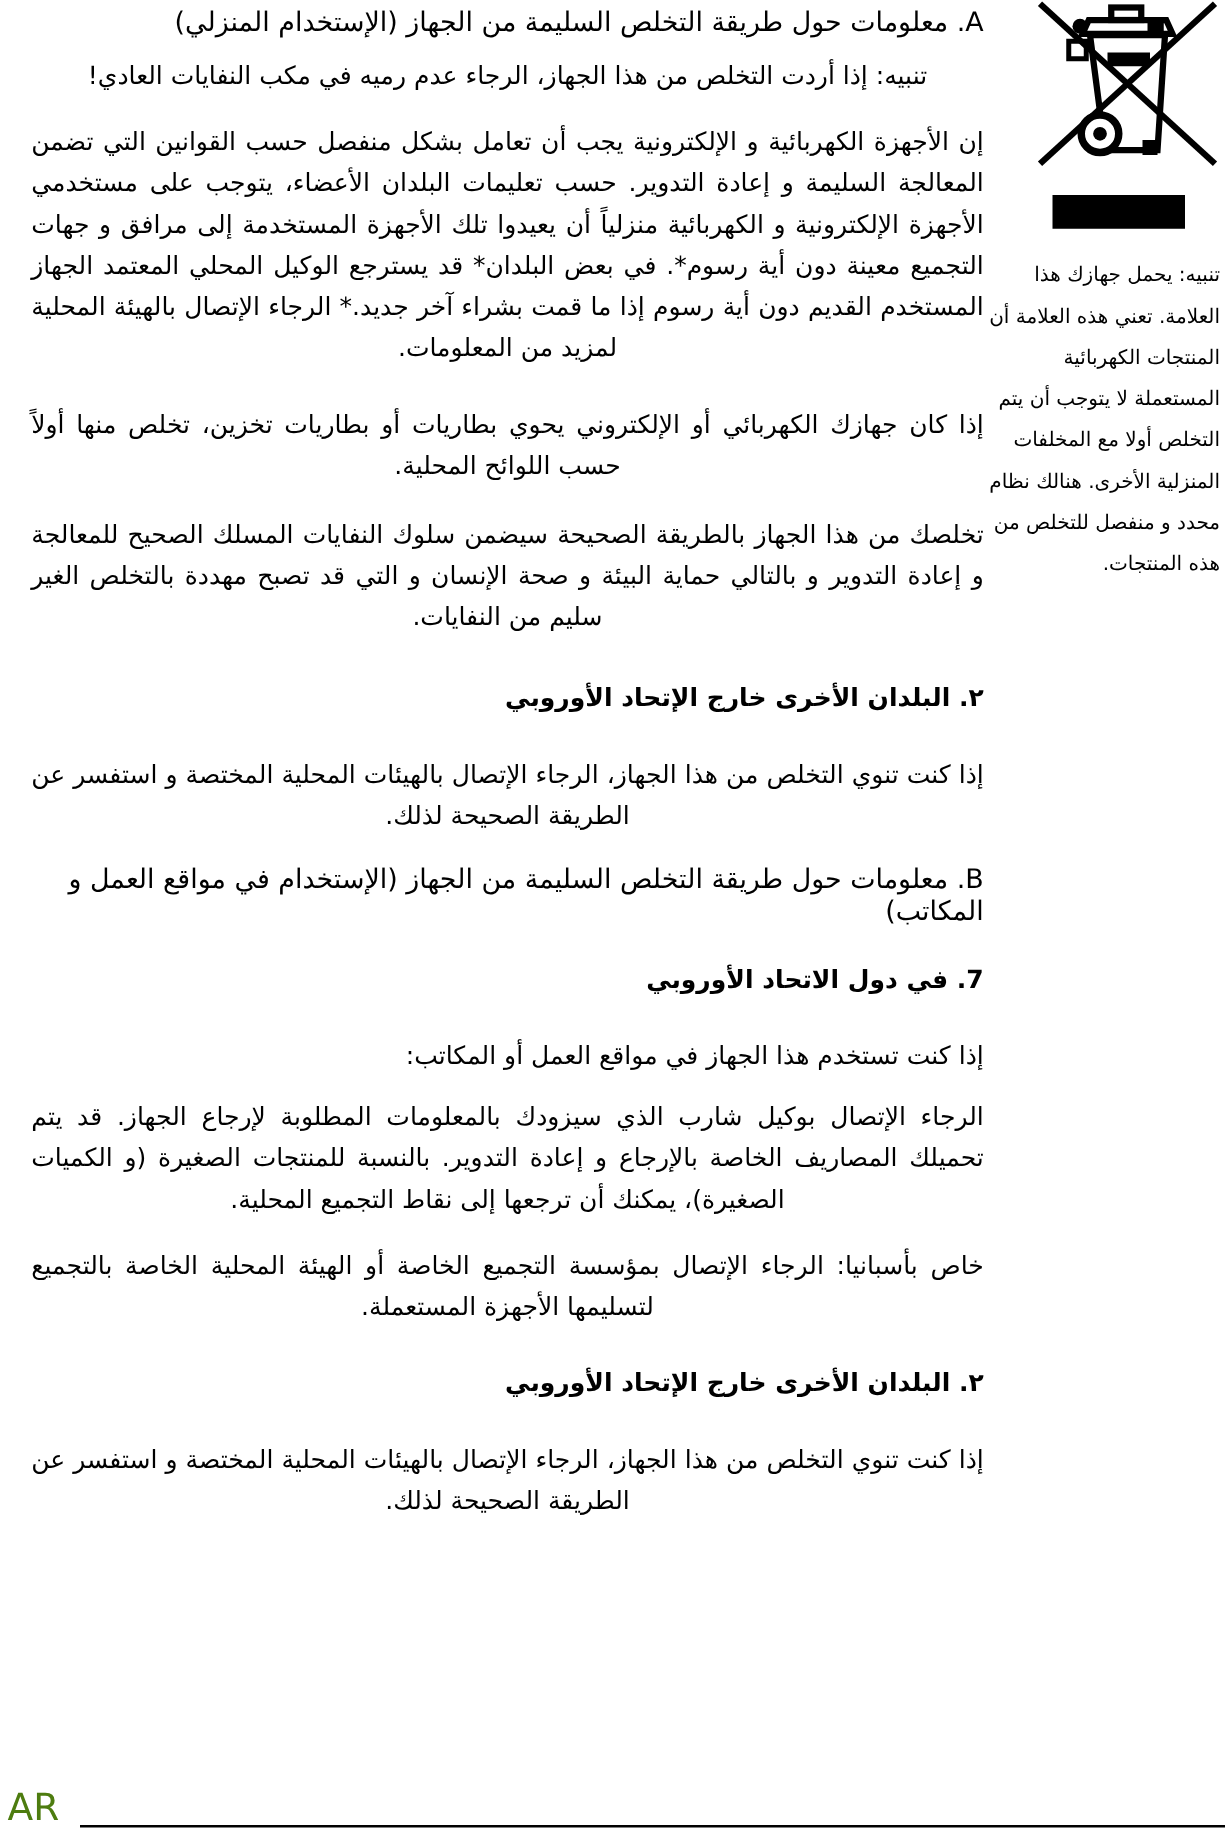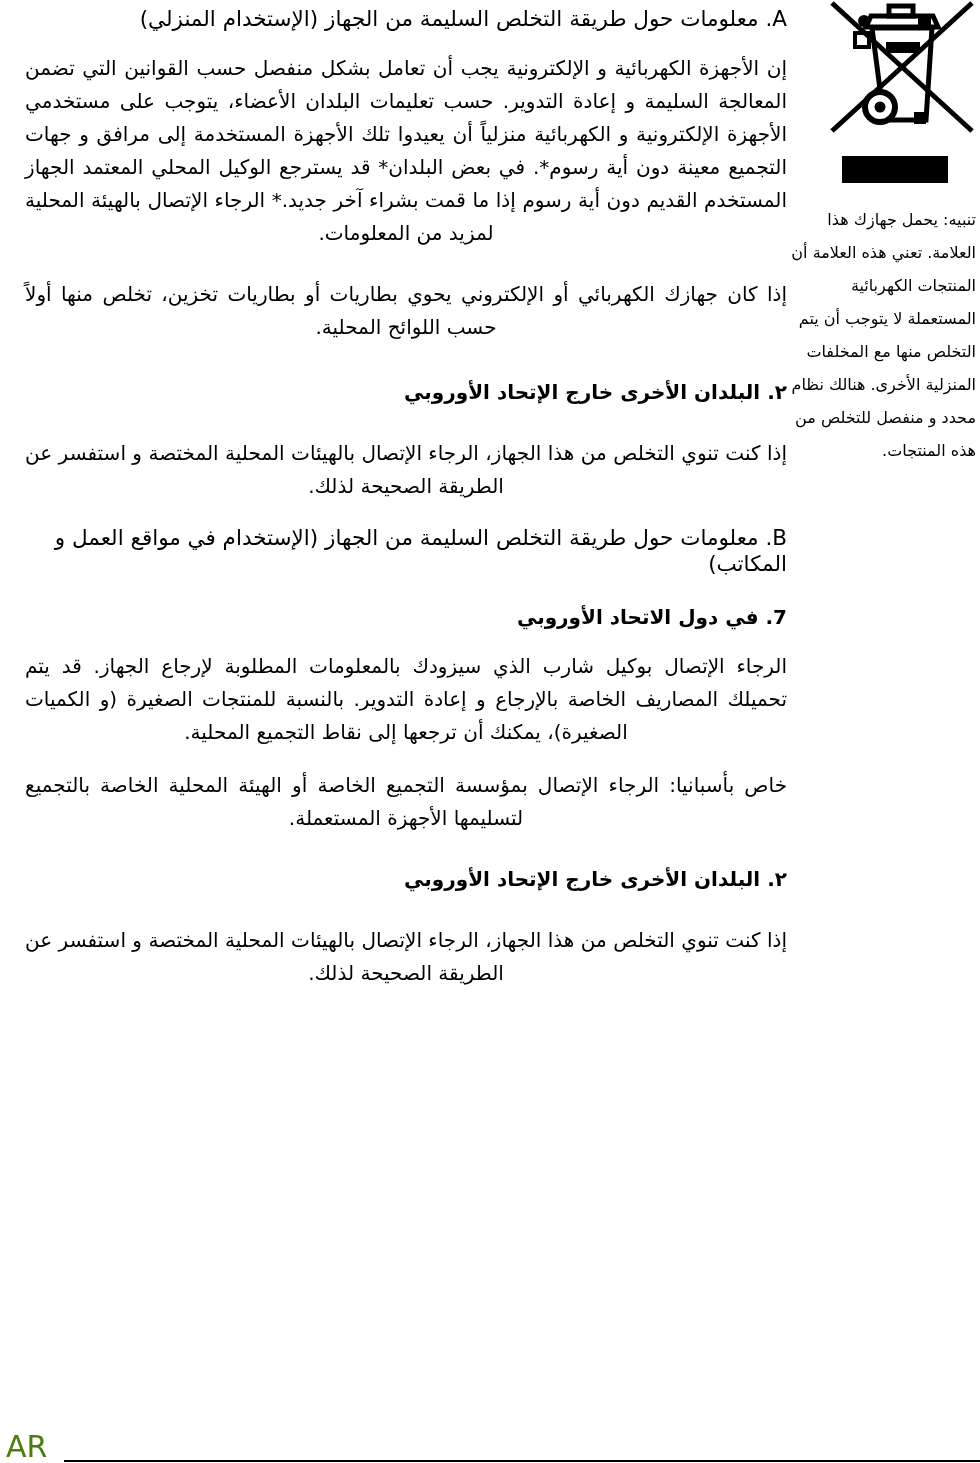--- a/index.html
+++ b/index.html
@@ -75,43 +75,46 @@
       <circle cx="52" cy="107" r="5.5" fill="#000"></circle>
 
       <rect x="86" y="112" width="12" height="12" fill="#000"></rect>
 
       <g stroke="#000" stroke-width="5">
         <line x1="4" y1="3" x2="144" y2="131"></line>
         <line x1="144" y1="3" x2="4" y2="131"></line>
       </g>
     </svg>
     <div class="weee-bar"></div>
-    <div class="side-note">تنبيه: يحمل جهازك هذا العلامة. تعني هذه العلامة أن المنتجات الكهربائية المستعملة لا يتوجب أن يتم التخلص منها مع المخلفات المنزلية الأخرى. هنالك نظام محدد و منفصل للتخلص من هذه المنتجات.</div>
+    <div class="side-note">تنبيه: يحمل جهازك هذا العلامة. تعني هذه العلامة أن المنتجات الكهربائية المستعملة لا يتوجب أن يتم التخلص أولا مع المخلفات المنزلية الأخرى. هنالك نظام محدد و منفصل للتخلص من هذه المنتجات.</div>
   </div>
 
   <div class="main">
 
     <p class="sec-heading first">A. معلومات حول طريقة التخلص السليمة من الجهاز (الإستخدام المنزلي)</p>
 
 
+    <p class="para mt12">تنبيه: إذا أردت التخلص من هذا الجهاز، الرجاء عدم رميه في مكب النفايات العادي!</p>
 
     <p class="para mt20">إن الأجهزة الكهربائية و الإلكترونية يجب أن تعامل بشكل منفصل حسب القوانين التي تضمن المعالجة السليمة و إعادة التدوير. حسب تعليمات البلدان الأعضاء، يتوجب على مستخدمي الأجهزة الإلكترونية و الكهربائية منزلياً أن يعيدوا تلك الأجهزة المستخدمة إلى مرافق و جهات التجميع معينة دون أية رسوم*. في بعض البلدان* قد يسترجع الوكيل المحلي المعتمد الجهاز المستخدم القديم دون أية رسوم إذا ما قمت بشراء آخر جديد.* الرجاء الإتصال بالهيئة المحلية لمزيد من المعلومات.</p>
 
     <p class="para mt14">إذا كان جهازك الكهربائي أو الإلكتروني يحوي بطاريات أو بطاريات تخزين، تخلص منها أولاً حسب اللوائح المحلية.</p>
 
+    <p class="para mt22">تخلصك من هذا الجهاز بالطريقة الصحيحة سيضمن سلوك النفايات المسلك الصحيح للمعالجة و إعادة التدوير و بالتالي حماية البيئة و صحة الإنسان و التي قد تصبح مهددة بالتخلص الغير سليم من النفايات.</p>
 
     <p class="sub-heading mt32">٢. البلدان الأخرى خارج الإتحاد الأوروبي</p>
 
     <p class="para mt14">إذا كنت تنوي التخلص من هذا الجهاز، الرجاء الإتصال بالهيئات المحلية المختصة و استفسر عن الطريقة الصحيحة لذلك.</p>
 
 
     <p class="sec-heading mt22">B. معلومات حول طريقة التخلص السليمة من الجهاز (الإستخدام في مواقع العمل و المكاتب)</p>
 
     <p class="sub-heading mt24">7. في دول الاتحاد الأوروبي</p>
 
+    <p class="para single mt14">إذا كنت تستخدم هذا الجهاز في مواقع العمل أو المكاتب:</p>
 
     <p class="para mt16">الرجاء الإتصال بوكيل شارب الذي سيزودك بالمعلومات المطلوبة لإرجاع الجهاز. قد يتم تحميلك المصاريف الخاصة بالإرجاع و إعادة التدوير. بالنسبة للمنتجات الصغيرة (و الكميات الصغيرة)، يمكنك أن ترجعها إلى نقاط التجميع المحلية.</p>
 
     <p class="para mt20">خاص بأسبانيا: الرجاء الإتصال بمؤسسة التجميع الخاصة أو الهيئة المحلية الخاصة بالتجميع لتسليمها الأجهزة المستعملة.</p>
 
     <p class="sub-heading mt28">٢. البلدان الأخرى خارج الإتحاد الأوروبي</p>
 
     <p class="para mt14">إذا كنت تنوي التخلص من هذا الجهاز، الرجاء الإتصال بالهيئات المحلية المختصة و استفسر عن الطريقة الصحيحة لذلك.</p>
 
   </div>

